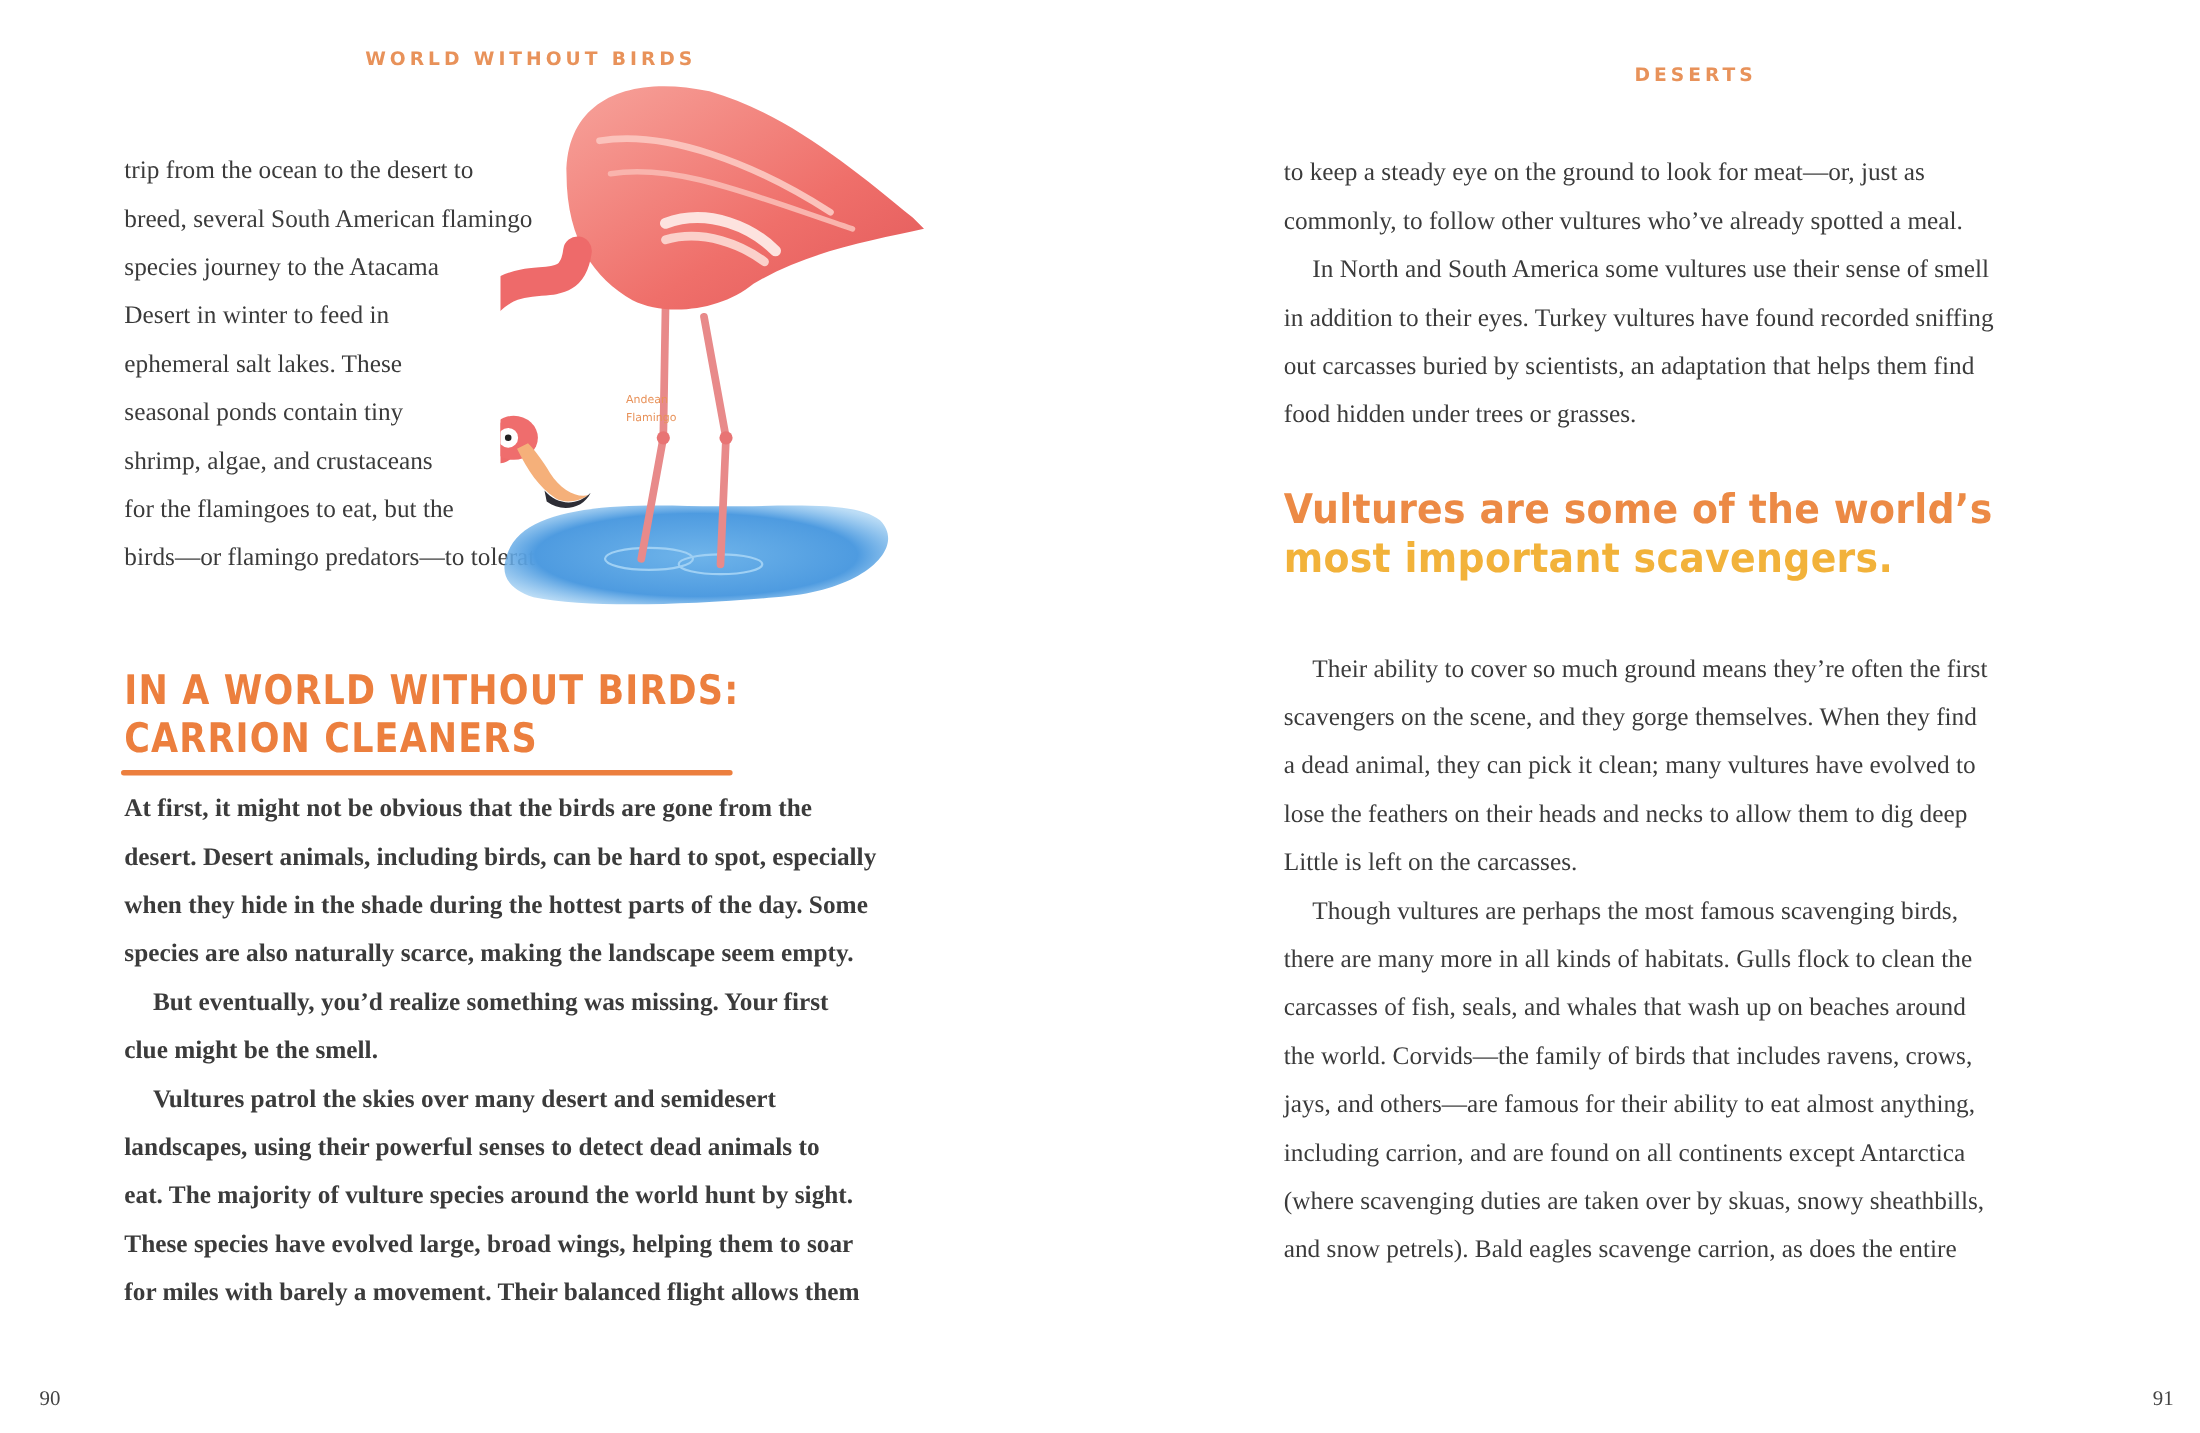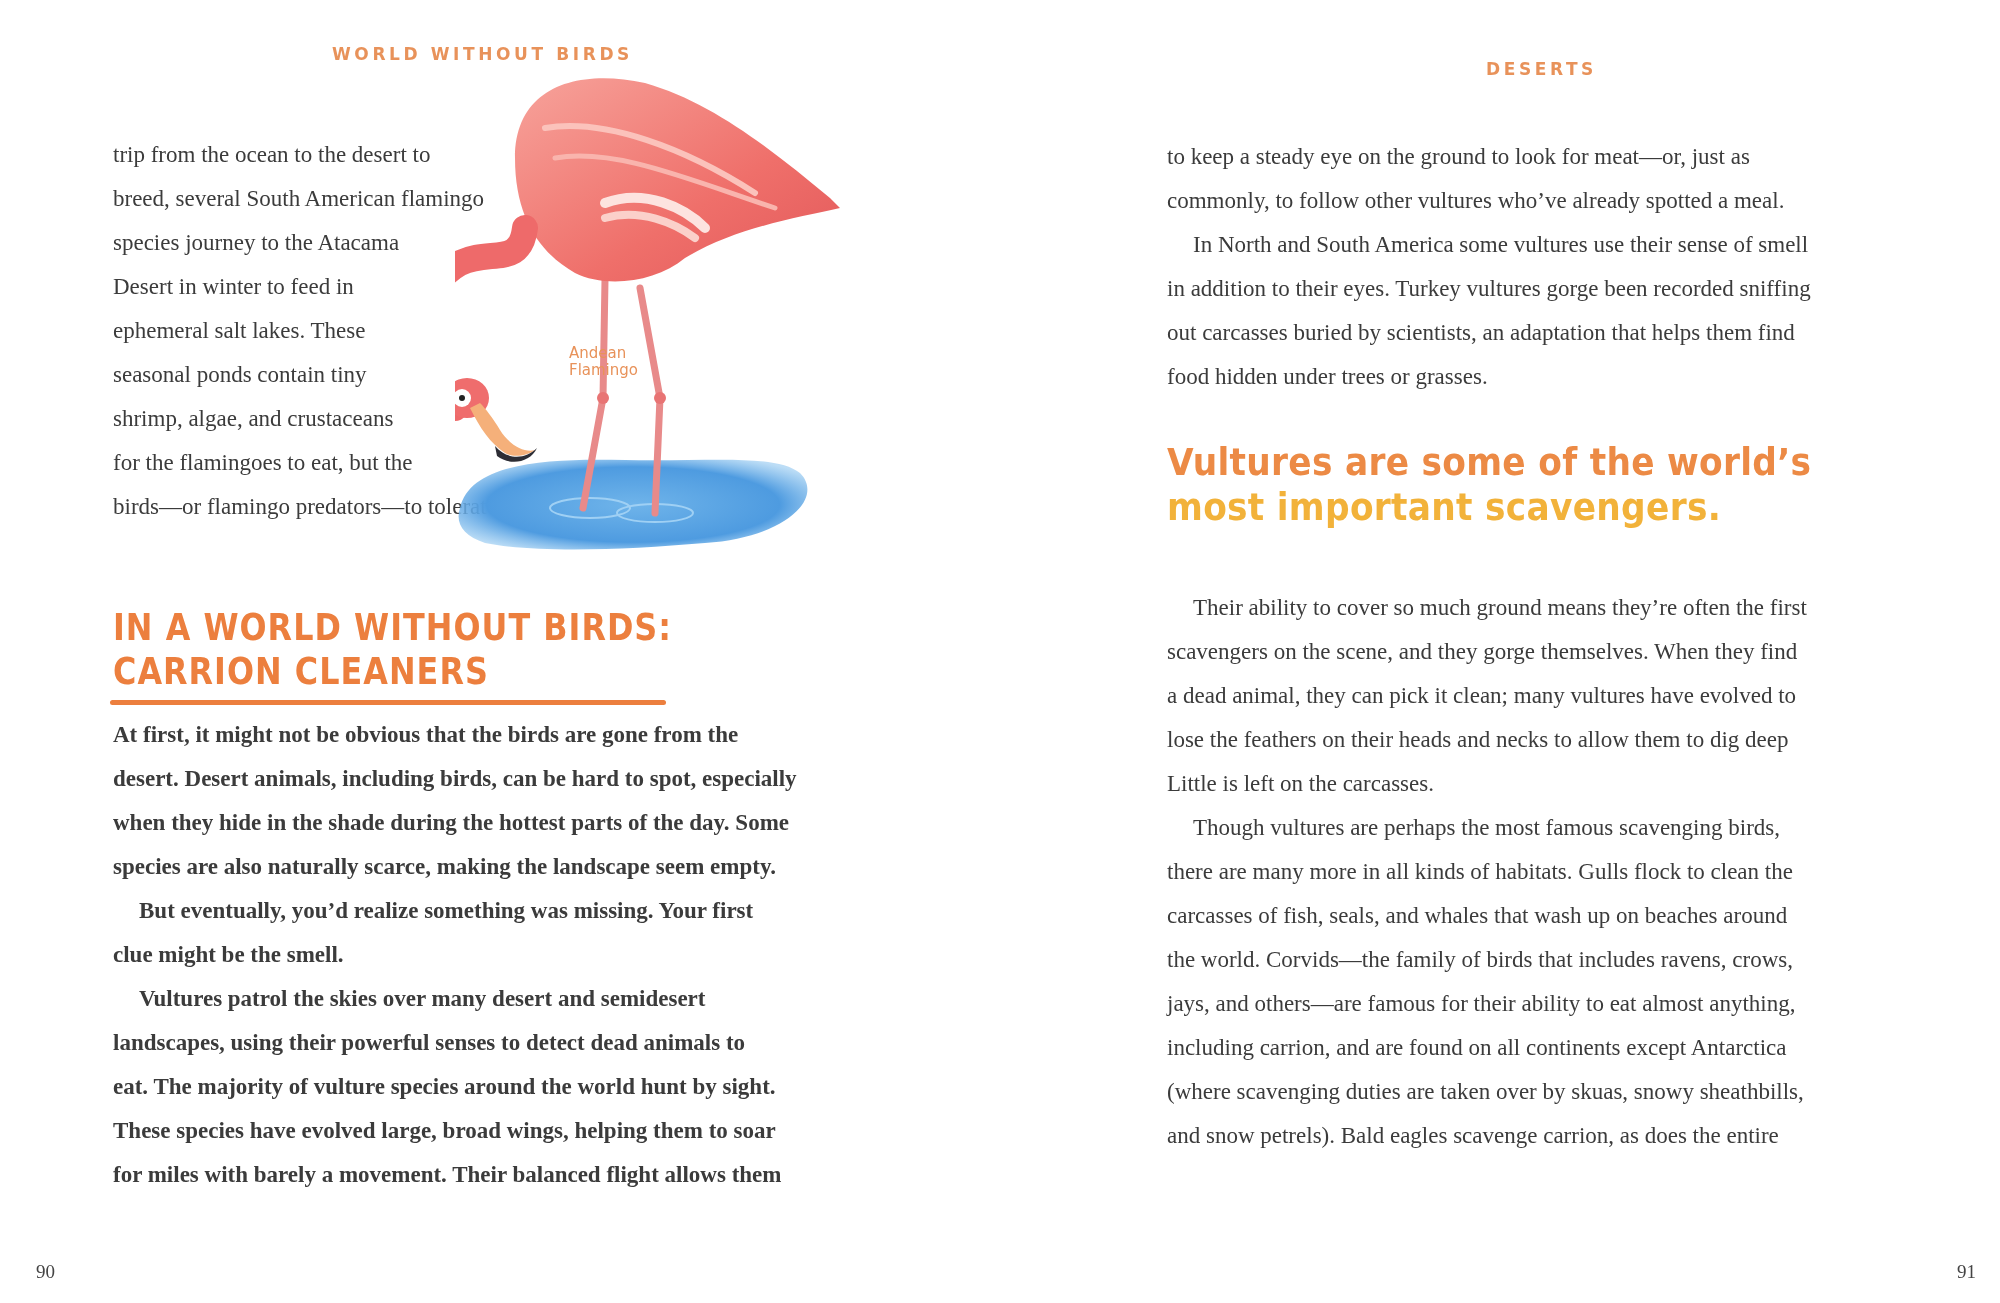--- a/index.html
+++ b/index.html
@@ -34,22 +34,22 @@
                 font-weight:bold; font-size:37px; line-height:45px; letter-spacing:0.3px;
                 transform:scaleX(0.93); transform-origin:left top; }
   .pq-1 { color:#ec8a45; display:block; white-space:nowrap; }
   .pq-2 { color:#f2b23a; display:block; white-space:nowrap; }
 
   .folio { position:absolute; top:1261px; font-family:"Liberation Serif", serif; font-size:19px; color:#444; }
   .folio-left { left:36px; }
   .folio-right { left:957px; }
 
   .illustration { position:absolute; left:455px; top:68px; width:520px; height:505px; }
-  .caption { position:absolute; left:569px; top:345px; font-family:"DejaVu Sans", sans-serif;
-             font-size:15px; line-height:17px; color:#e8925a; }
+  .caption { position:absolute; left:569px; top:355px; font-family:"DejaVu Sans", sans-serif;
+             font-size:10px; line-height:17px; color:#e8925a; }
 </style>
 </head>
 <body>
 
 <div class="page page-left">
   <div class="running-head rh-left">WORLD WITHOUT BIRDS</div>
 
   <div class="body-text lt-top">
     <span class="line">trip from the ocean to the desert to</span>
     <span class="line">breed, several South American flamingo</span>
@@ -129,21 +129,21 @@
   <div class="folio folio-left">90</div>
 </div>
 
 <div class="page page-right">
   <div class="running-head rh-right">DESERTS</div>
 
   <div class="body-text rt-top">
     <span class="line">to keep a steady eye on the ground to look for meat—or, just as</span>
     <span class="line">commonly, to follow other vultures who’ve already spotted a meal.</span>
     <span class="line indent">In North and South America some vultures use their sense of smell</span>
-    <span class="line">in addition to their eyes. Turkey vultures gorge been recorded sniffing</span>
+    <span class="line">in addition to their eyes. Turkey vultures have found recorded sniffing</span>
     <span class="line">out carcasses buried by scientists, an adaptation that helps them find</span>
     <span class="line">food hidden under trees or grasses.</span>
   </div>
 
   <div class="pull-quote">
     <span class="pq-1">Vultures are some of the world’s</span>
     <span class="pq-2">most important scavengers.</span>
   </div>
 
   <div class="body-text rt-main">

